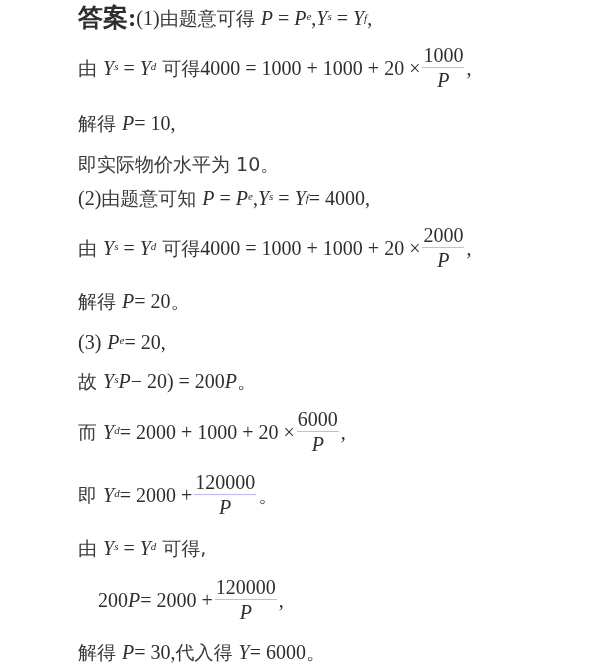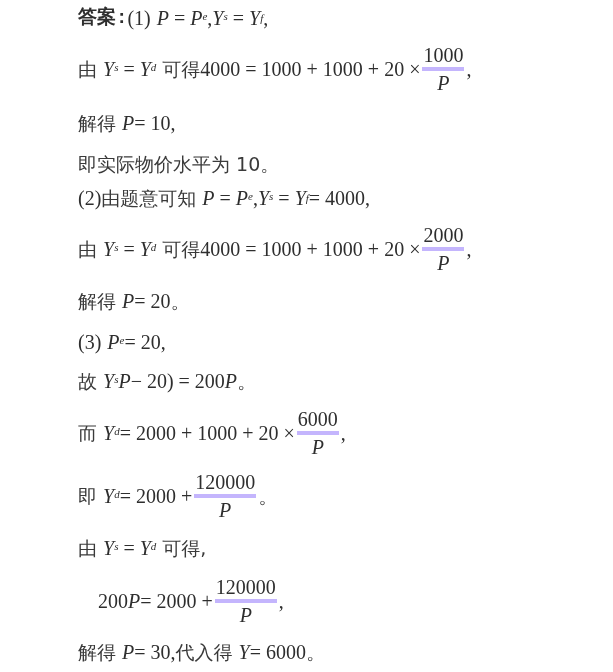--- a/index.html
+++ b/index.html
@@ -12,41 +12,41 @@
     }
     .line {
       position: absolute;
       left: 78px;
       font-size: 20px;
       line-height: 24px;
       white-space: nowrap;
       display: flex;
       align-items: center;
     }
-    .bold { font-weight: bold; font-family: Liberation Mono, monospace; font-size: 19px; }
+    .bold { font-weight: bold; font-family: Liberation Serif, serif; font-size: 25px; }
     .cjk { font-family: "DejaVu Sans", "Liberation Sans", sans-serif; font-size: 19px; color: #3a3a3a; }
     .var { font-style: italic; }
     sup, sub { font-size: 11px; font-style: italic; }
     sup { position: relative; top: -2px; vertical-align: super; }
     sub { vertical-align: sub; }
     .sp { display: inline-block; width: 6px; }
     .frac {
       display: inline-flex; flex-direction: column; align-items: center;
       margin: 0 2px; line-height: 22px;
     }
-    .frac .num { padding: 0 1px 1px; border-bottom: 4px solid #c4b5fd; }
+    .frac .num { padding: 0 1px 1px; border-bottom: 1px solid #c4b5fd; }
     .frac .den { font-style: italic; padding-top: 1px; }
   </style>
 </head>
 <body>
 
 <div class="line" style="top:6px;">
   <span class="bold">答案:</span>
   <span>(1)</span>
-  <span class="sp"></span>
+  <span class="cjk">由题意可得</span><span class="sp"></span>
   <span class="var">P</span>&nbsp;=&nbsp;<span class="var">P</span><sup>e</sup>
   <span>,</span>
   <span class="var">Y</span><sup>s</sup>&nbsp;=&nbsp;<span class="var">Y</span><sub>f</sub>
   <span>,</span>
 </div>
 
 <div class="line" style="top:44px;">
   <span class="cjk">由</span><span class="sp"></span>
   <span class="var">Y</span><sup>s</sup>&nbsp;=&nbsp;<span class="var">Y</span><sup>d</sup><span class="sp"></span>
   <span class="cjk">可得</span>

